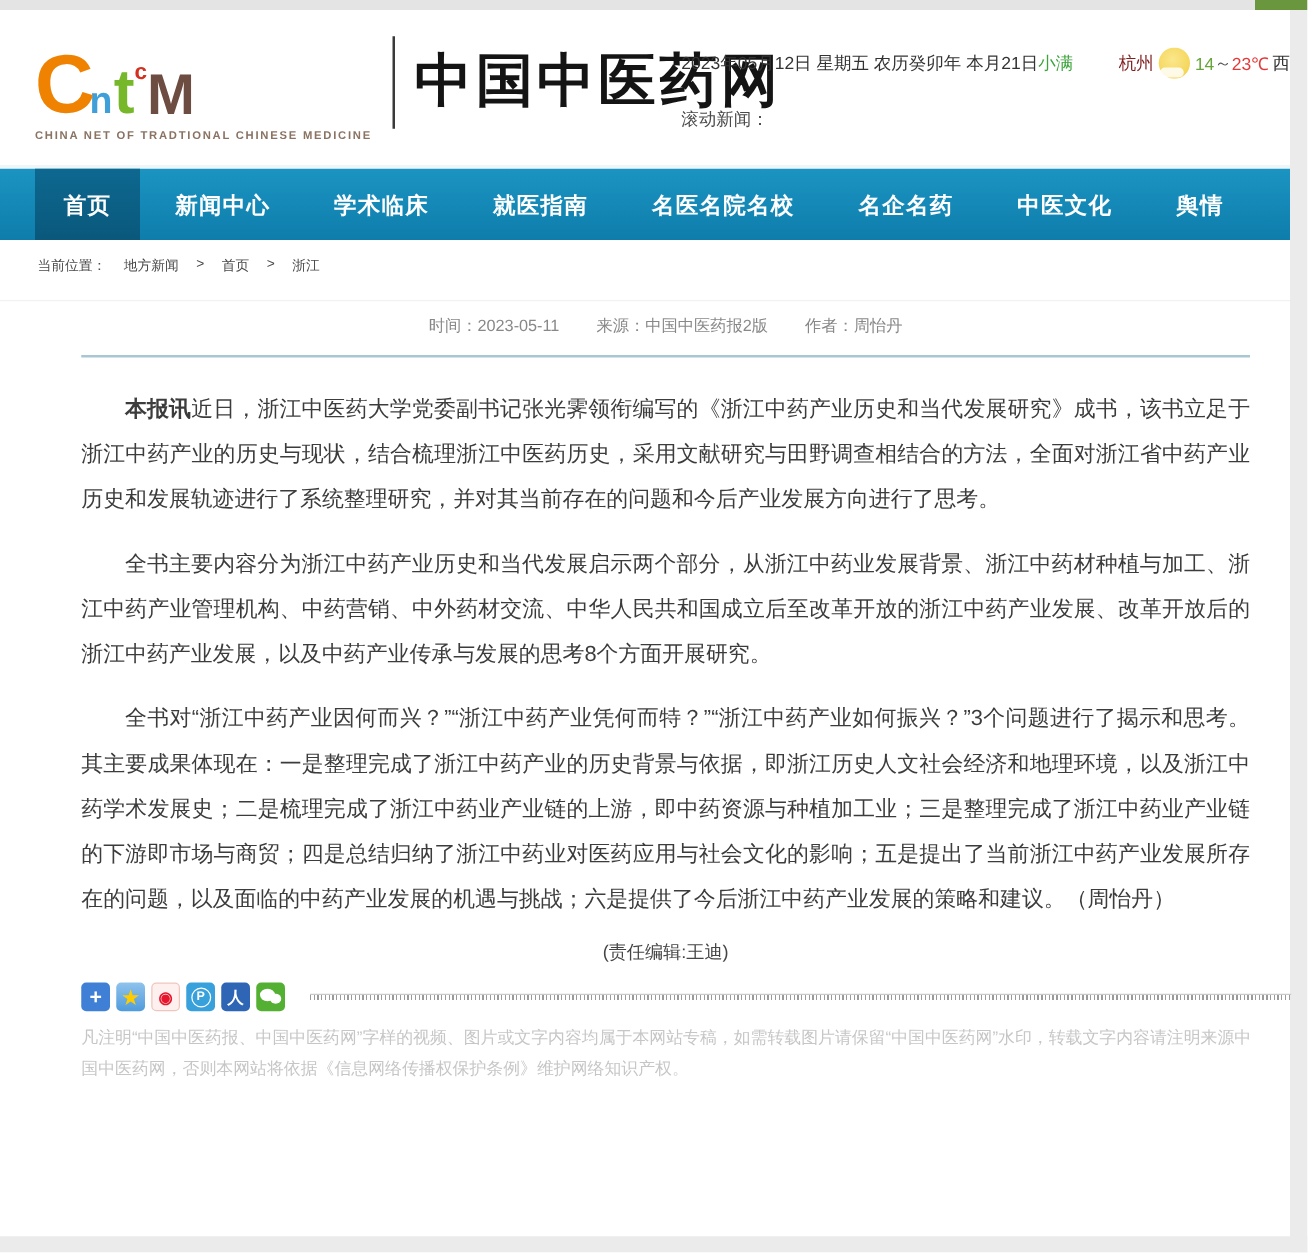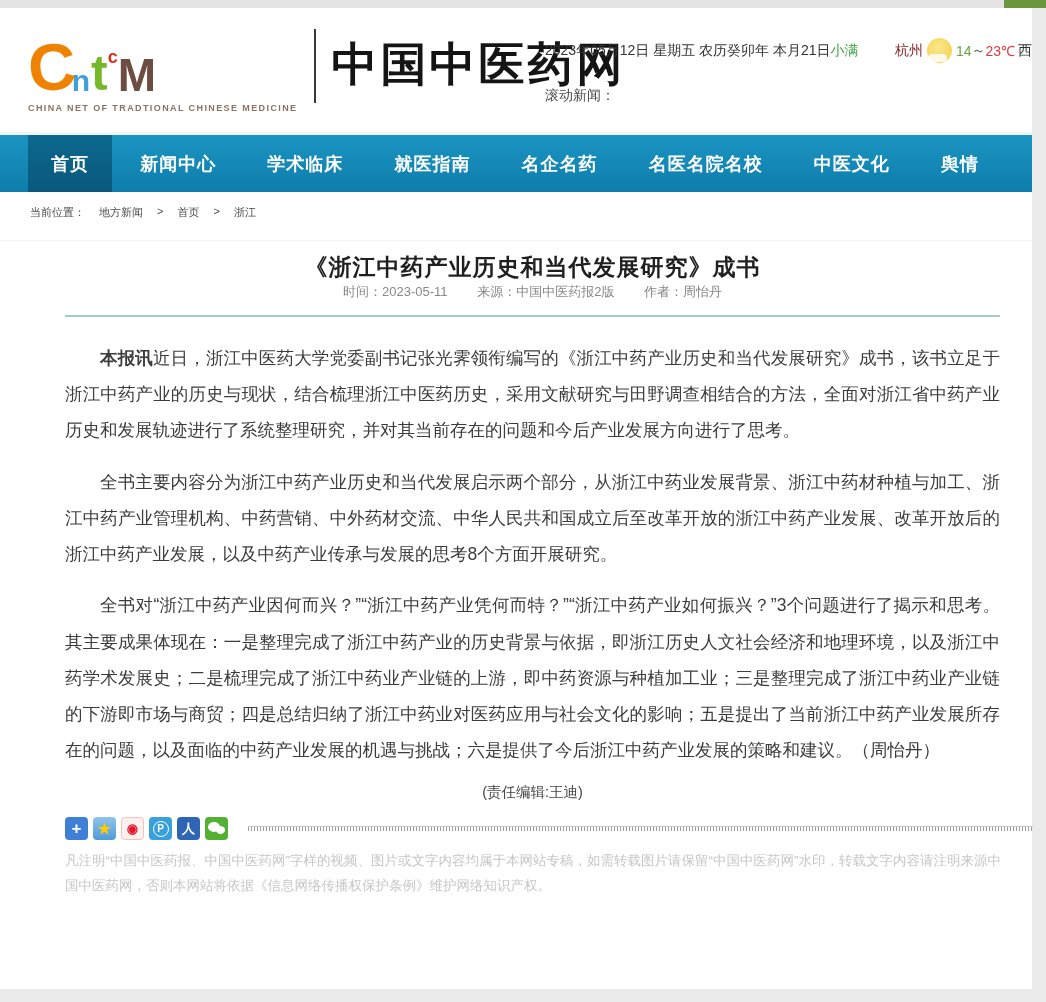--- a/index.html
+++ b/index.html
@@ -134,38 +134,37 @@
     </div>
     <div class="scroll-row">滚动新闻：</div>
   </div>
 </div>
 
 <div class="nav">
   <div class="nav-item active">首页</div>
   <div class="nav-item">新闻中心</div>
   <div class="nav-item">学术临床</div>
   <div class="nav-item">就医指南</div>
+  <div class="nav-item">名医名院名校</div>
   <div class="nav-item">名企名药</div>
-  <div class="nav-item">名医名院名校</div>
   <div class="nav-item">中医文化</div>
   <div class="nav-item">舆情</div>
 </div>
 
 <div class="breadcrumb">
   <span>当前位置：</span>
   <span class="crumb-link">地方新闻</span>
   <span>&gt;</span>
   <span class="crumb-link">首页</span>
   <span>&gt;</span>
   <span>浙江</span>
 </div>
 <div class="hairline"></div>
 
 <div class="article">
-  <div class="article-title">《浙江中药产业历史和当代发展研究》成书</div>
   <div class="article-meta">
     <span>时间：2023-05-11</span>
     <span>来源：中国中医药报2版</span>
     <span>作者：周怡丹</span>
   </div>
   <div class="meta-divider"></div>
 
   <div class="article-body">
     <p><b>本报讯</b><span>近日，浙江中医药大学党委副书记张光霁领衔编写的《浙江中药产业历史和当代发展研究》成书，该书立足于浙江中药产业的历史与现状，结合梳理浙江中医药历史，采用文献研究与田野调查相结合的方法，全面对浙江省中药产业历史和发展轨迹进行了系统整理研究，并对其当前存在的问题和今后产业发展方向进行了思考。</span></p>
     <p><span>全书主要内容分为浙江中药产业历史和当代发展启示两个部分，从浙江中药业发展背景、浙江中药材种植与加工、浙江中药产业管理机构、中药营销、中外药材交流、中华人民共和国成立后至改革开放的浙江中药产业发展、改革开放后的浙江中药产业发展，以及中药产业传承与发展的思考8个方面开展研究。</span></p>

